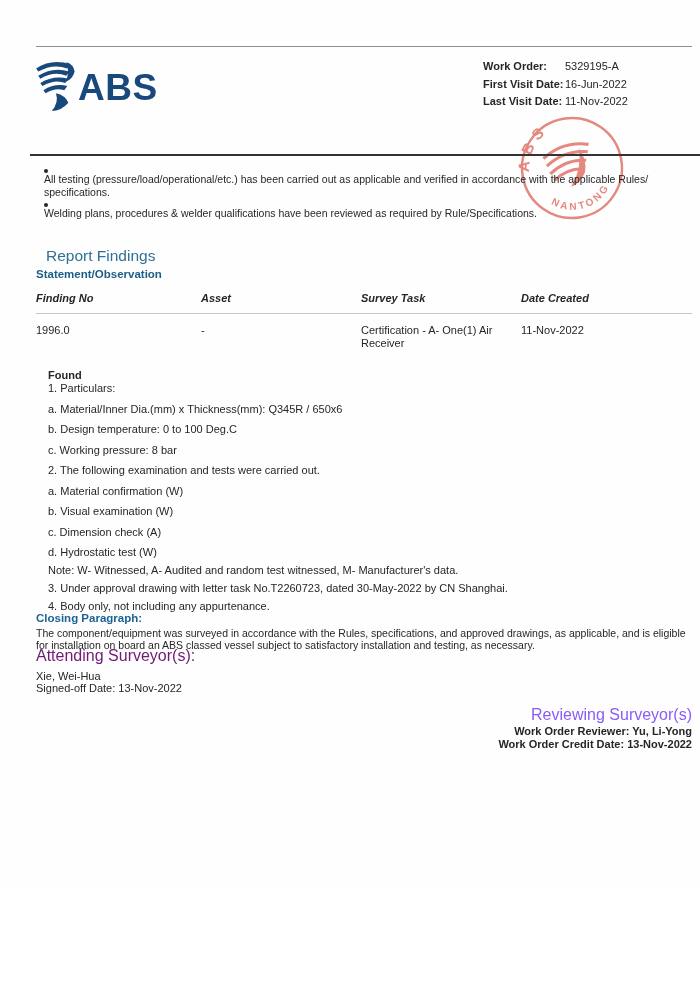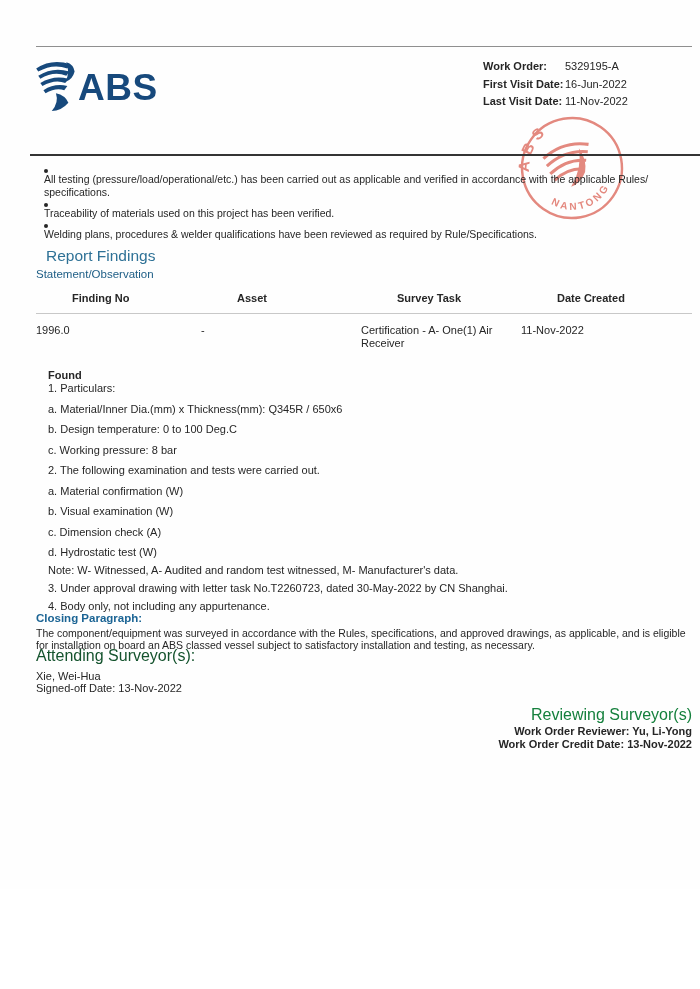--- a/index.html
+++ b/index.html
@@ -24,48 +24,48 @@
 
   .divider { position:absolute; left:30px; top:154px; width:670px; border-top:2px solid #343434; }
 
   
   .bullets { position:absolute; left:44px; top:165px; width:636px; font-size:10.5px; line-height:12.5px; }
   .bullet-item { display:flex; margin-bottom:0.5px;flex-direction:column; }
   .dot { width:4px; height:4px; border-radius:50%; background:#262626; margin:4px 8px 0 0; flex:none; }
 
   
   .rf-title { position:absolute; left:36px; top:247px; font-size:15.5px; color:#2e7196;margin-left:10px; }
-  .rf-sub   { position:absolute; left:36px; top:268px; font-size:11.5px; font-weight:normal; color:#1d5d85; }
+  .rf-sub   { position:absolute; left:36px; top:268px; font-size:11.5px; font-weight:bold; color:#1d5d85; }
 
   .table { position:absolute; left:36px; top:292px; width:656px; font-size:11px; }
-  .thead { display:flex; font-weight:bold;margin-left:36px; }
+  .thead { display:flex; font-style:italic; font-weight:bold; }
   .col1 { width:165px; flex:none; } .col2 { width:160px; flex:none; }
   .col3 { width:160px; flex:none; } .col4 { flex:1; }
   .thead-rule { border-top:1px solid #c8c8c8; margin-top:9px; }
   .trow { display:flex; margin-top:10px; line-height:13px; }
   .trow .col3 { padding-right:8px; }
 
   
   .found { position:absolute; left:48px; top:369px; width:630px; font-size:11px; line-height:12px; }
   .found-h { font-weight:bold; }
   .found-line { margin-top:8.5px; }
   .found-line.first { margin-top:1px; }
   .found-line.tight { margin-top:6px; }
 
   
   .closing { position:absolute; left:36px; top:612px; width:662px; font-size:10.5px; line-height:12.5px; }
   .closing-h { color:#1b6494; font-weight:bold; font-size:11.5px; margin-bottom:2px; }
 
   
   .attending { position:absolute; left:36px; top:650px; font-size:11px; line-height:12.5px; }
-  .att-h { color:#14532d; font-size:16px; font-weight:normal; margin-bottom:7px; }
+  .att-h { color:#701a75; font-size:16px; font-weight:normal; margin-bottom:7px; }
 
   
   .reviewing { position:absolute; right:8px; top:708px; text-align:right; font-size:11px; line-height:13px; }
-  .rev-h { color:#15803d; font-size:16px; font-weight:normal; margin-bottom:4px; }
+  .rev-h { color:#8b5cf6; font-size:16px; font-weight:normal; margin-bottom:4px; }
   .rev-line { font-weight:bold; }
 </style>
 </head>
 <body>
 
 <div class="page">
 
   <div class="top-rule"></div>
 
   <div class="logo">
@@ -124,24 +124,20 @@
 
   <div class="divider"></div>
 
   <div class="bullets">
     <div class="bullet-item">
       <span class="dot"></span>
       <span>All testing (pressure/load/operational/etc.) has been carried out as applicable and verified in accordance with the applicable Rules/ specifications.</span>
     </div>
     <div class="bullet-item">
       <span class="dot"></span>
-      <span>Traceability of materials used on this project has been verified.</span>
-    </div>
-    <div class="bullet-item">
-      <span class="dot"></span>
       <span>Welding plans, procedures &amp; welder qualifications have been reviewed as required by Rule/Specifications.</span>
     </div>
   </div>
 
   <div class="rf-title">Report Findings</div>
   <div class="rf-sub">Statement/Observation</div>
 
   <div class="table">
     <div class="thead">
       <span class="col1">Finding No</span>

